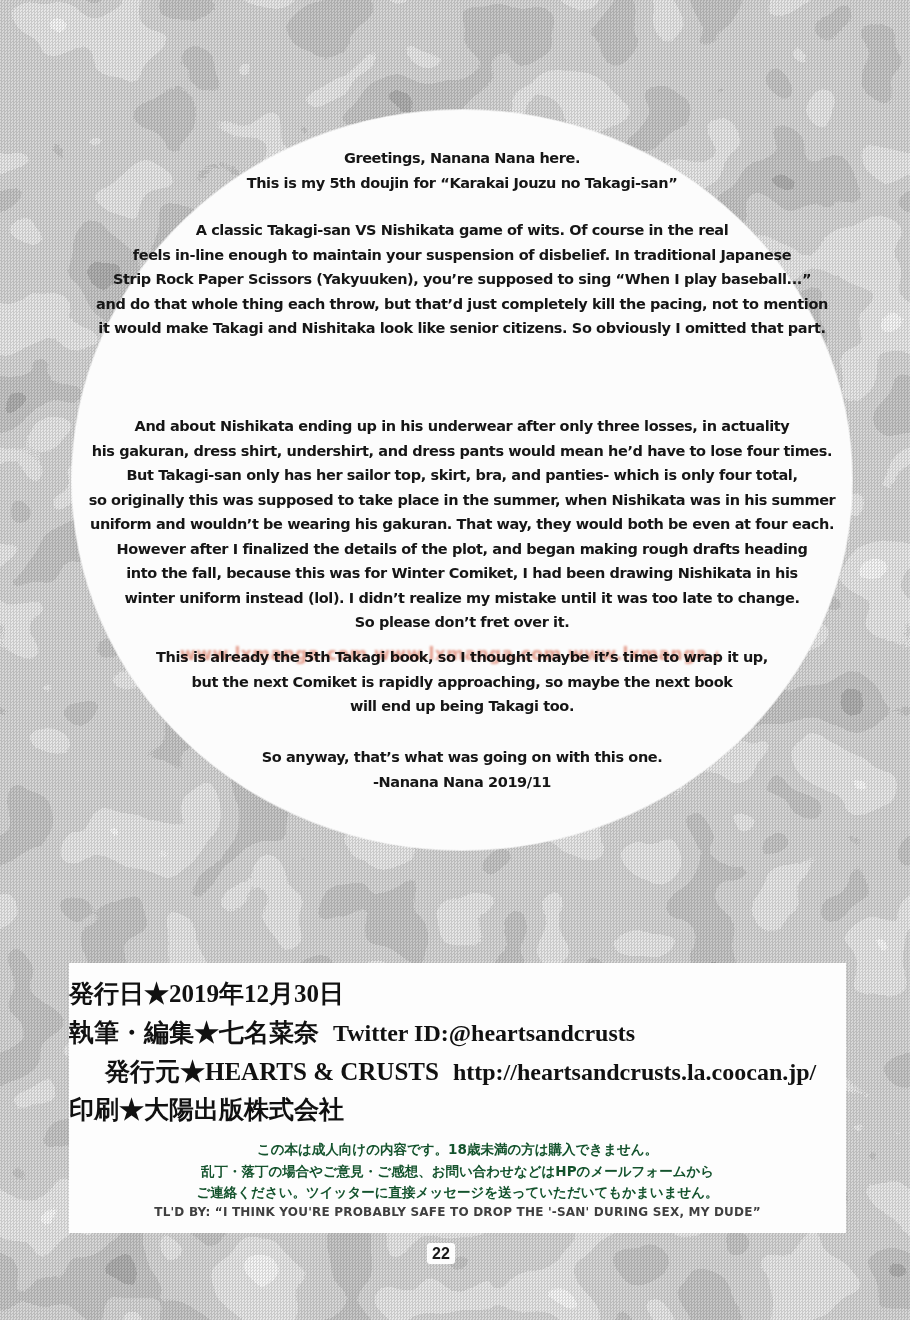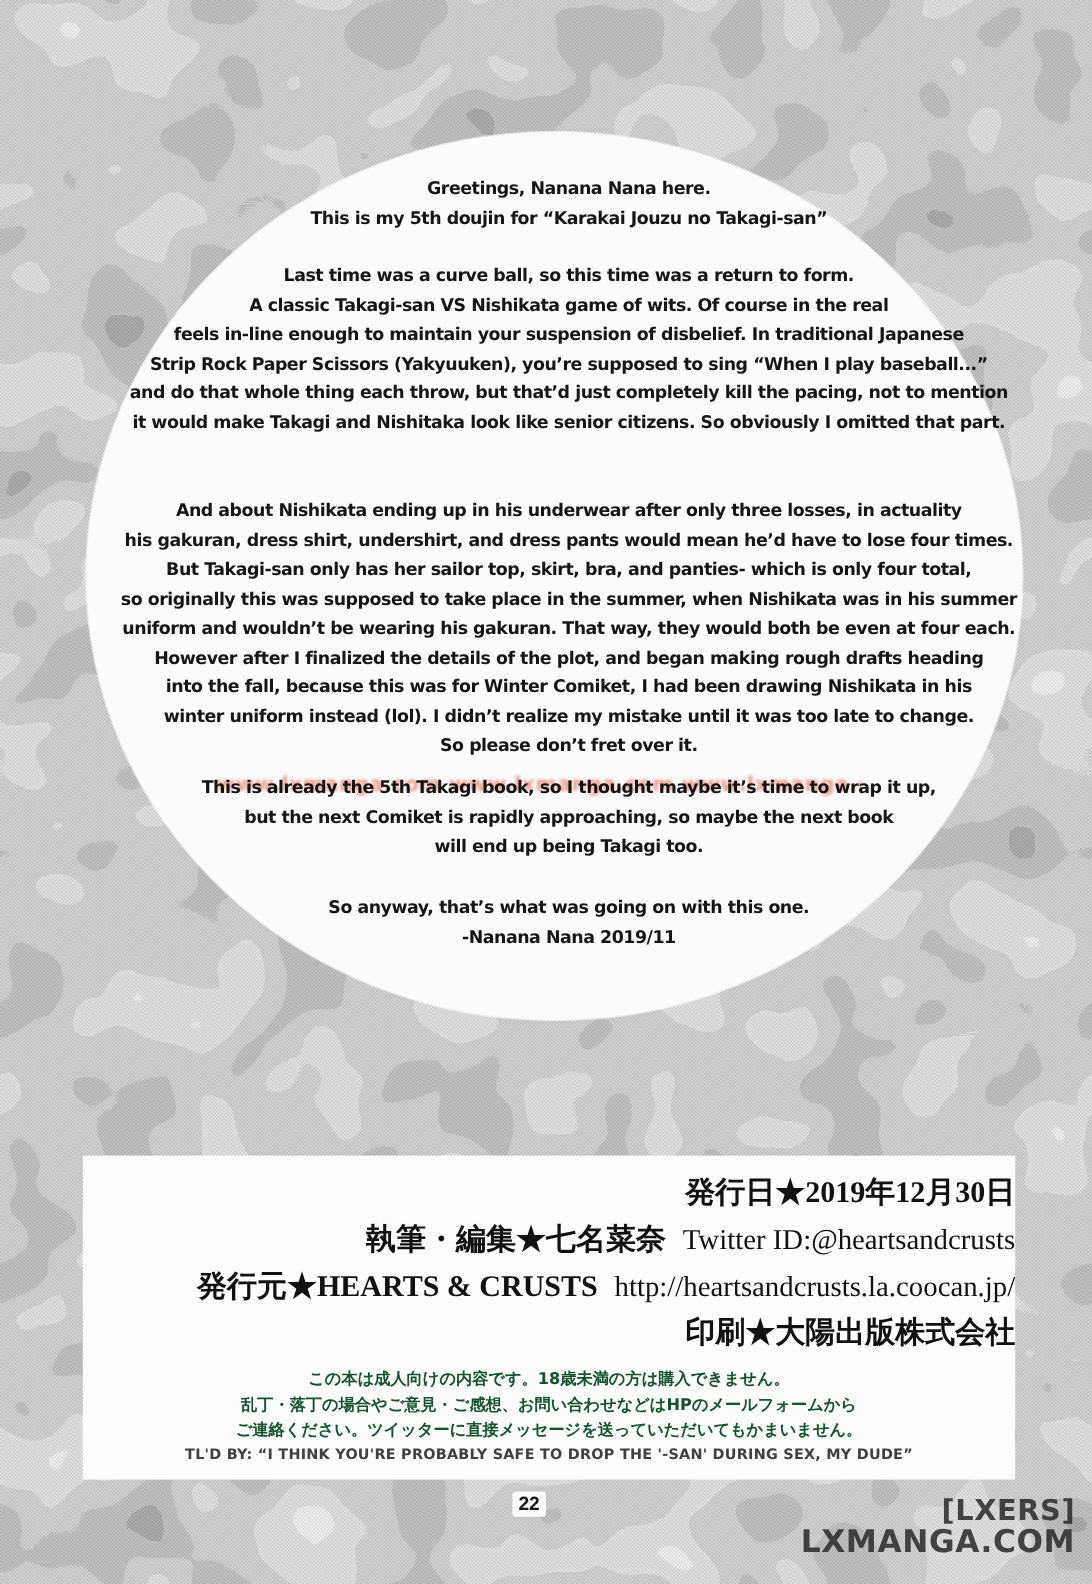--- a/index.html
+++ b/index.html
@@ -14,38 +14,38 @@
     position:absolute; left:0; top:0; right:0; bottom:0; z-index:1;
     background: repeating-conic-gradient(rgba(0,0,0,0.12) 0% 25%, rgba(255,255,255,0.05) 0% 50%);
     background-size:3px 3px; pointer-events:none;
   }
   .circle {
     position:absolute; left:72px; top:110px; width:780px; height:740px;
     background:#fcfcfc; border-radius:50%; z-index:2;
     box-shadow:0 0 0 1px rgba(255,255,255,0.6);
   }
   .para {
-    position:absolute; left:12px; width:100%; text-align:center;
+    position:absolute; left:0; width:100%; text-align:center;
     font-weight:bold; font-size:14.5px; line-height:24.5px;
     letter-spacing:-0.4px; color:#161616;
   }
   .ln { white-space:nowrap; }
   .red-wm {
     position:absolute; left:180px; top:643px; width:538px; height:23px; z-index:4;
     mix-blend-mode:multiply; color:rgba(216,100,72,0.62);
     font-weight:bold; font-size:17px; line-height:23px;
     white-space:nowrap; overflow:hidden; filter:blur(1.3px); letter-spacing:0.5px;
   }
   .colophon {
     position:absolute; left:69px; top:963px; width:777px; height:270px;
     background:#fdfdfd; z-index:2; color:#111;
   }
-  .c-line { position:absolute; width:100%; text-align:right; white-space:nowrap; }
+  .c-line { position:absolute; width:100%; text-align:left; white-space:nowrap; }
   .jp { font-family:"Liberation Serif","DejaVu Serif",serif; font-weight:bold; font-size:25px; }
-  .lat { font-family:"Liberation Serif","DejaVu Serif",serif; font-weight:normal; font-size:24px; margin-left:14px; }
+  .lat { font-family:"Liberation Serif","DejaVu Serif",serif; font-weight:bold; font-size:24px; margin-left:14px; }
   .c1 { top:14px; } .c2 { top:53px; } .c3 { top:92px;padding-left:36px; } .c4 { top:130px; }
   .notice {
     position:absolute; top:176px; width:100%; text-align:center;
     font-size:13.5px; line-height:21.5px; font-weight:bold; color:#14532d;
   }
   .tl-note {
     position:absolute; top:242px; width:100%; text-align:center;
     font-size:12px; font-weight:bold; letter-spacing:0.2px; color:#404040; white-space:nowrap;
   }
   .pagenum {
@@ -81,21 +81,20 @@
   <div class="dots"></div>
 
   <div class="circle">
 
     <div class="para" style="top:36px">
       <div class="ln">Greetings, Nanana Nana here.</div>
       <div class="ln">This is my 5th doujin for “Karakai Jouzu no Takagi-san”</div>
     </div>
 
     <div class="para" style="top:108px">
-      <div class="ln">Last time was a curve ball, so this time was a return to form.</div>
       <div class="ln">A classic Takagi-san VS Nishikata game of wits. Of course in the real</div>
       <div class="ln">feels in-line enough to maintain your suspension of disbelief. In traditional Japanese</div>
       <div class="ln">Strip Rock Paper Scissors (Yakyuuken), you’re supposed to sing “When I play baseball...”</div>
       <div class="ln">and do that whole thing each throw, but that’d just completely kill the pacing, not to mention</div>
       <div class="ln">it would make Takagi and Nishitaka look like senior citizens. So obviously I omitted that part.</div>
     </div>
 
     <div class="para" style="top:304px">
       <div class="ln">And about Nishikata ending up in his underwear after only three losses, in actuality</div>
       <div class="ln">his gakuran, dress shirt, undershirt, and dress pants would mean he’d have to lose four times.</div>
@@ -135,18 +134,14 @@
     <div class="notice">
       <div class="ln">この本は成人向けの内容です。18歳未満の方は購入できません。</div>
       <div class="ln">乱丁・落丁の場合やご意見・ご感想、お問い合わせなどはHPのメールフォームから</div>
       <div class="ln">ご連絡ください。ツイッターに直接メッセージを送っていただいてもかまいません。</div>
     </div>
     <div class="tl-note">TL'D BY: “I THINK YOU'RE PROBABLY SAFE TO DROP THE '-SAN' DURING SEX, MY DUDE”</div>
   </div>
 
   <div class="pagenum">22</div>
 
-  <div class="corner-wm">
-    <div class="w1">[LXERS]</div>
-    <div class="w2">LXMANGA.COM</div>
-  </div>
 
 </div>
 
 </body></html>

